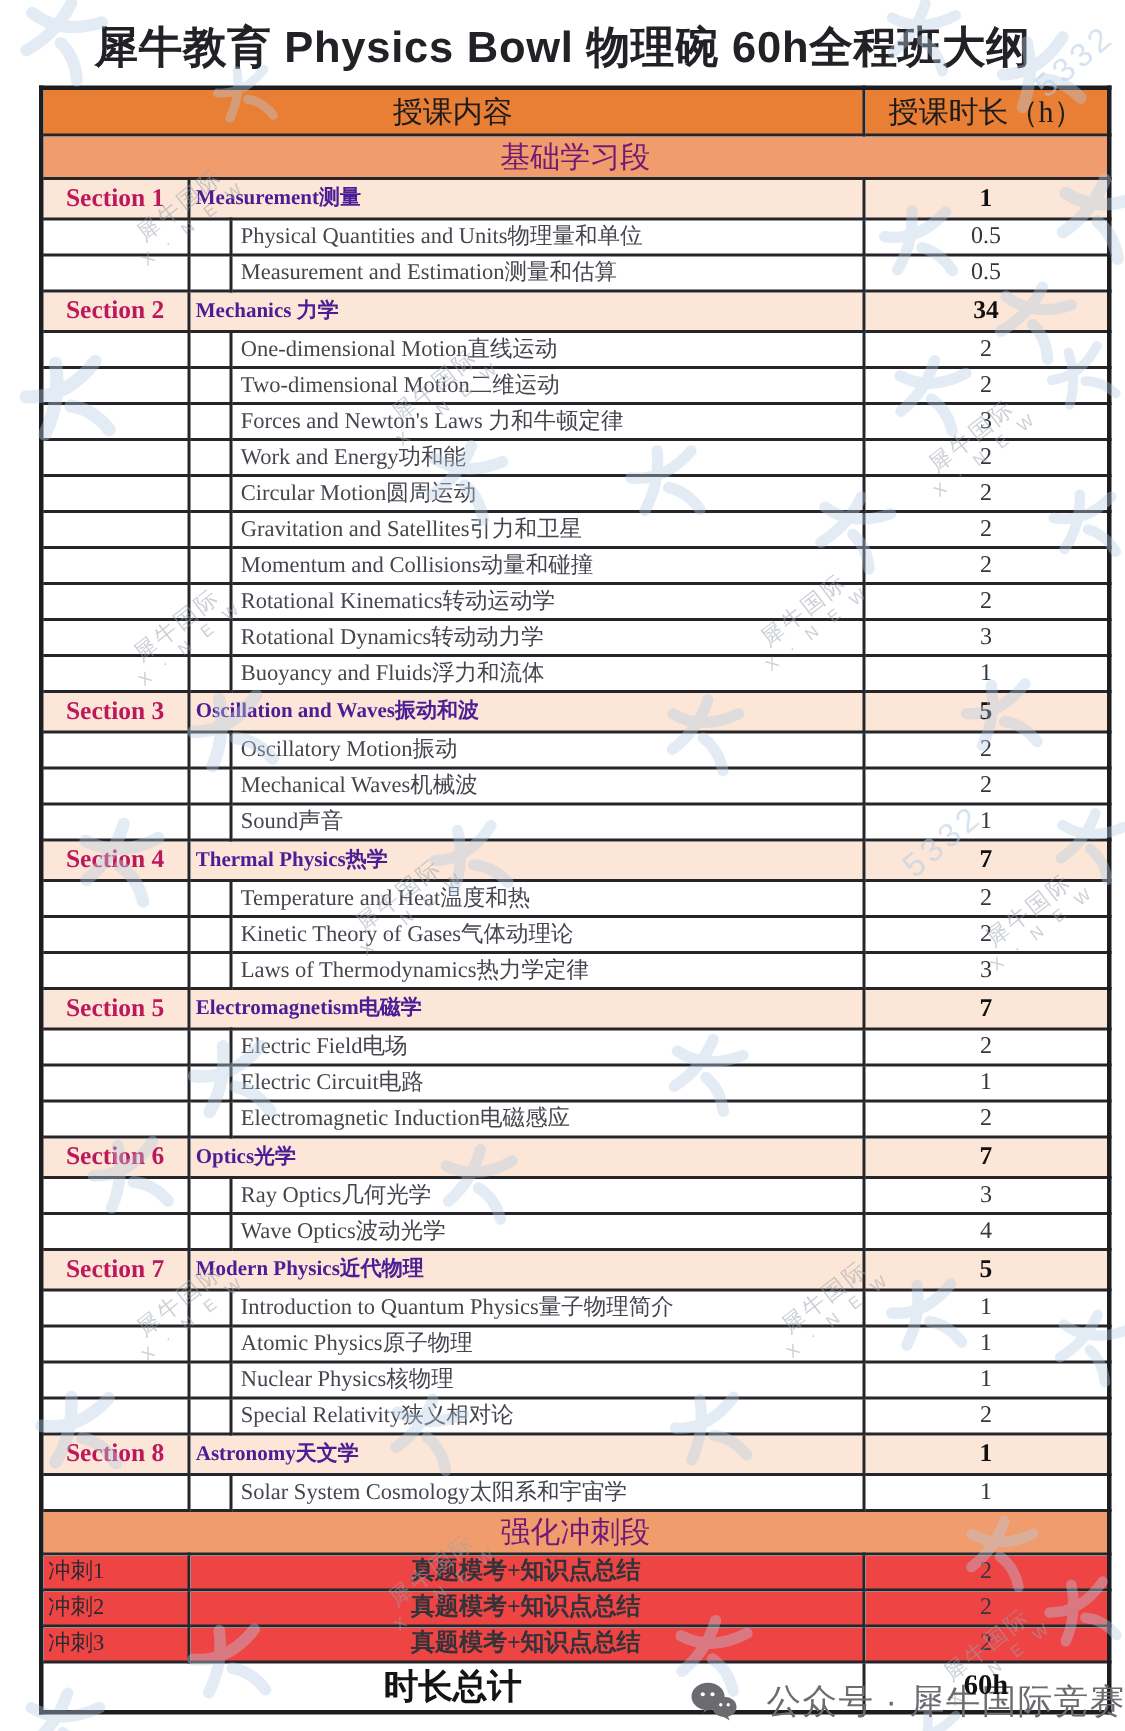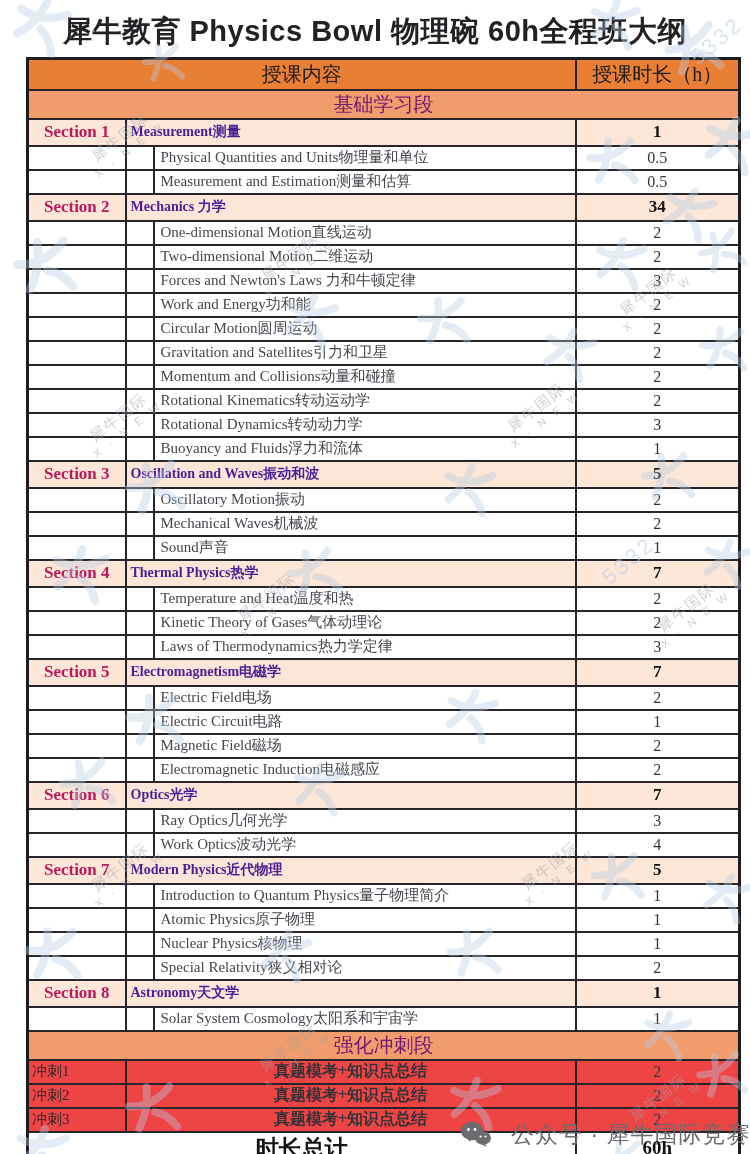--- a/index.html
+++ b/index.html
@@ -225,44 +225,38 @@
           </tr>
           <tr class="r-detail">
             <td></td>
             <td></td>
             <td class="detail-title">Electric Circuit电路</td>
             <td class="detail-hours">1</td>
           </tr>
           <tr class="r-detail">
             <td></td>
             <td></td>
-            <td class="detail-title">Magnetic Field磁场</td>
-            <td class="detail-hours">2</td>
-          </tr>
-          <tr class="r-detail">
-            <td></td>
-            <td></td>
             <td class="detail-title">Electromagnetic Induction电磁感应</td>
             <td class="detail-hours">2</td>
           </tr>
           <tr class="r-section">
             <td class="sec-no">Section 6</td>
             <td class="sec-title" colspan="2">Optics光学</td>
             <td class="sec-hours">7</td>
           </tr>
           <tr class="r-detail">
             <td></td>
             <td></td>
             <td class="detail-title">Ray Optics几何光学</td>
             <td class="detail-hours">3</td>
           </tr>
           <tr class="r-detail">
             <td></td>
             <td></td>
-            <td class="detail-title">Work Optics波动光学</td>
+            <td class="detail-title">Wave Optics波动光学</td>
             <td class="detail-hours">4</td>
           </tr>
           <tr class="r-section">
             <td class="sec-no">Section 7</td>
             <td class="sec-title" colspan="2">Modern Physics近代物理</td>
             <td class="sec-hours">5</td>
           </tr>
           <tr class="r-detail">
             <td></td>
             <td></td>

